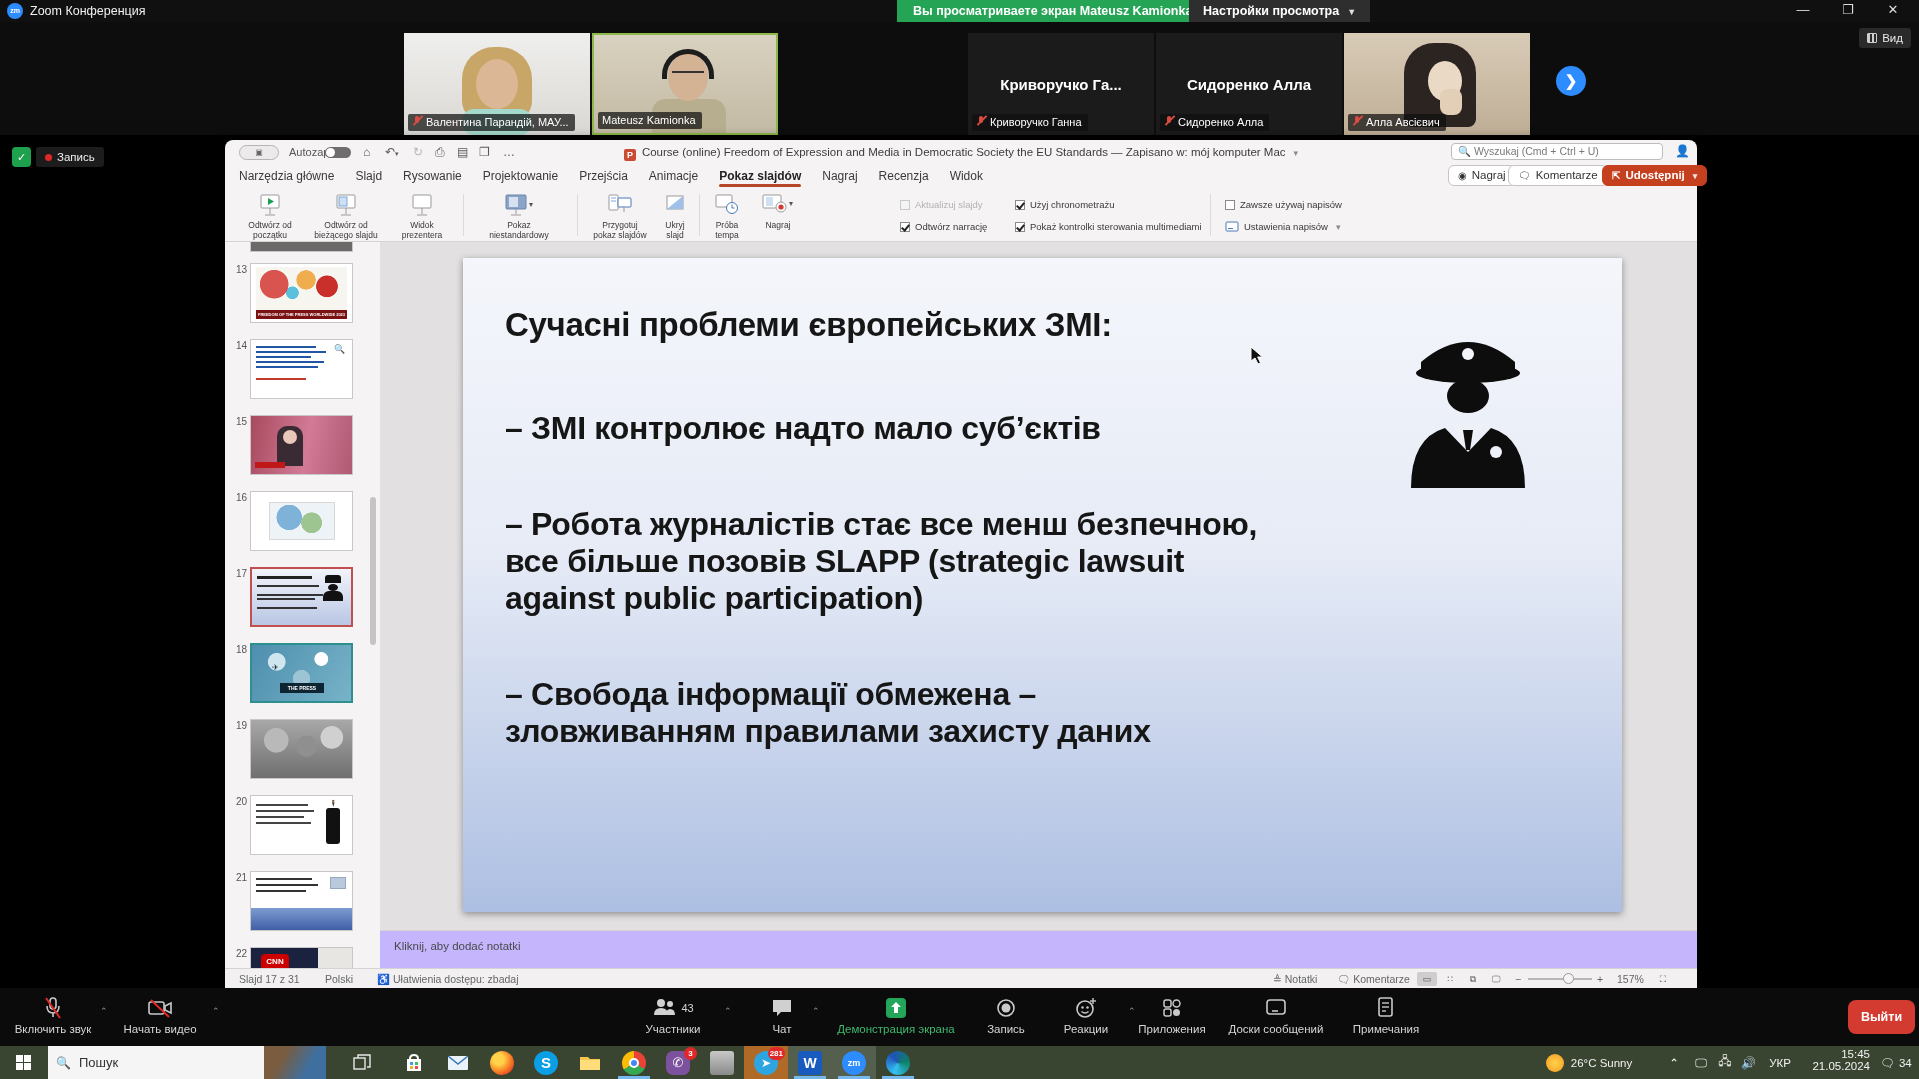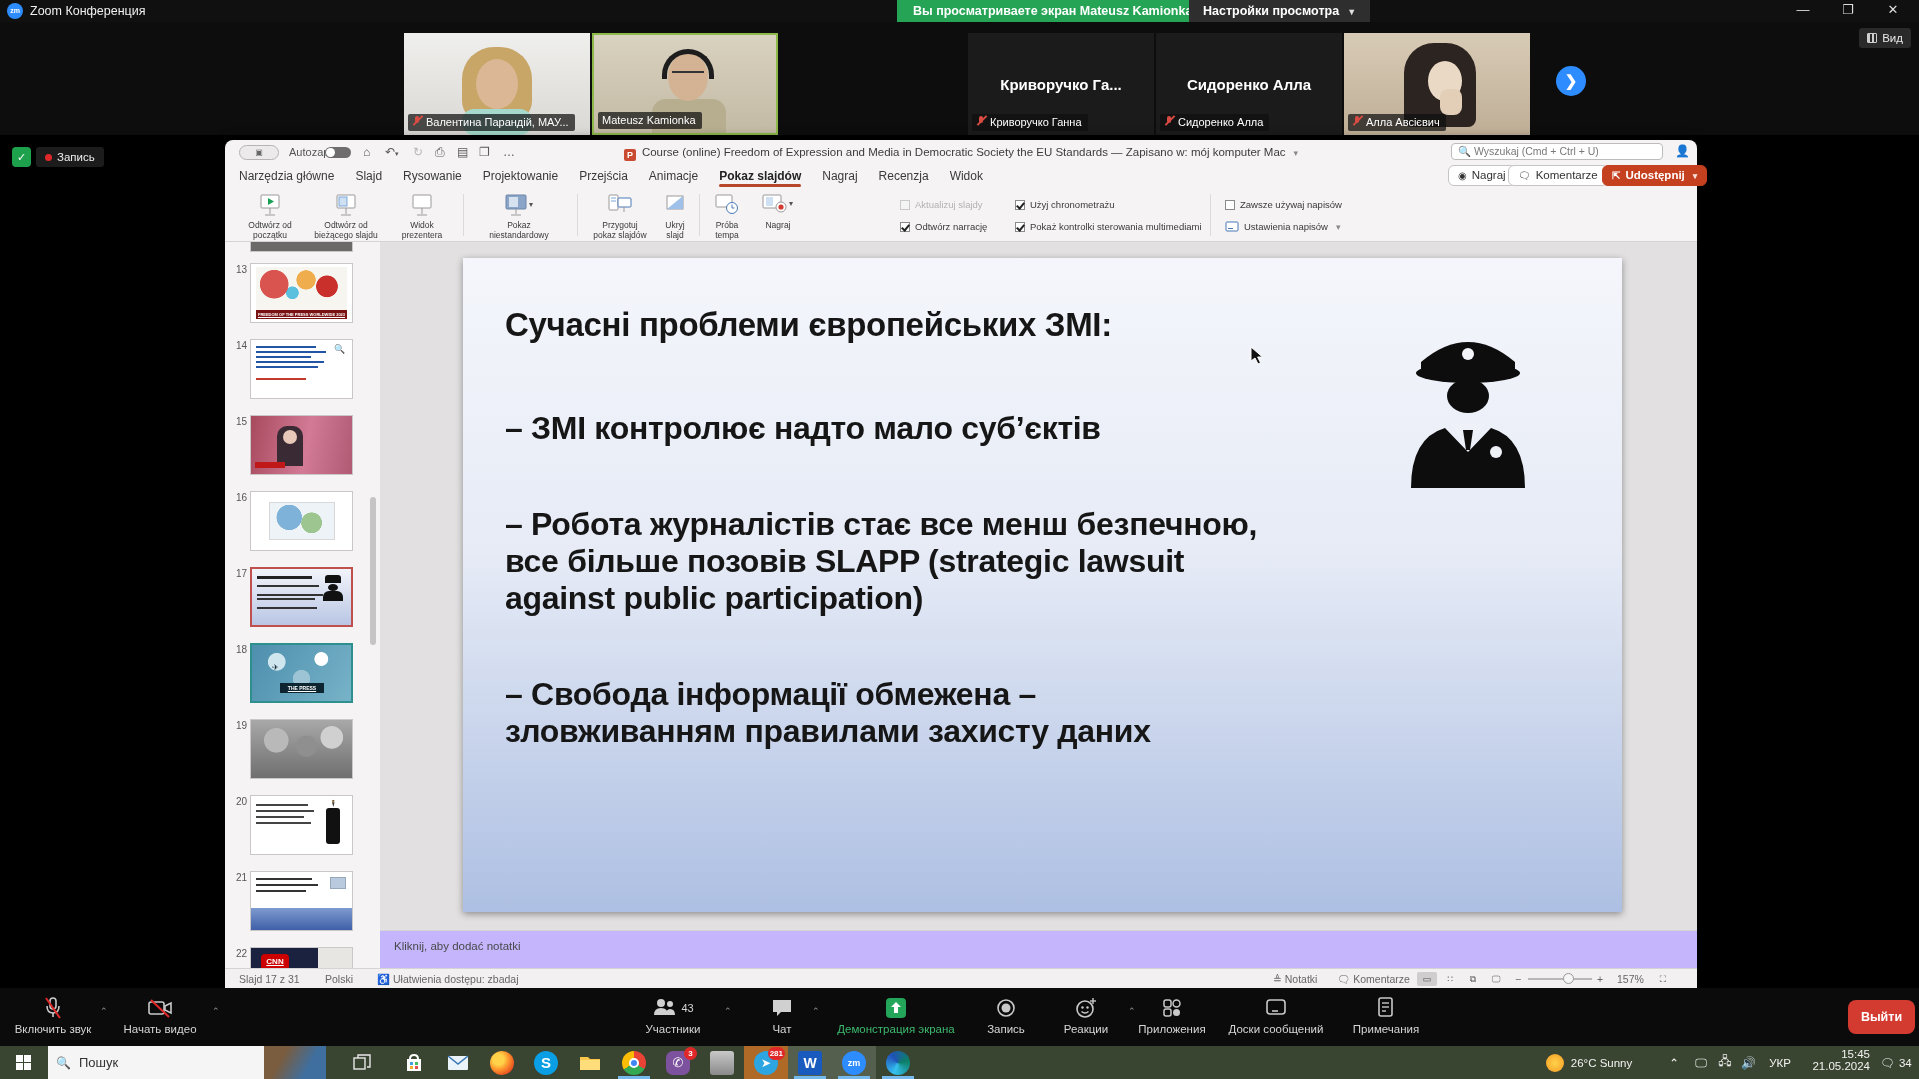--- a/index.html
+++ b/index.html
@@ -96,21 +96,21 @@
   .cb.checked::after{content:"";position:absolute;left:2px;top:0;width:3px;height:6px;border:solid #222;border-width:0 2px 2px 0;transform:rotate(40deg);}
   .cb.disabled{border-color:#c9c9c9;background:#f4f4f4;}
   .chk.disabled{color:#b3b1b2;}
 
   
   .panel{left:0;top:102px;width:155px;height:726px;background:#f5f3f4;overflow:hidden;}
   .thumb{left:25px;width:103px;height:60px;background:#fff;border:1px solid #c9c7c8;overflow:hidden;}
   .thumb.sel{border:2px solid #c0504d;}
   .tnum{left:8px;width:14px;text-align:right;font-size:10px;color:#555;}
   .pscroll{left:145px;top:255px;width:6px;height:148px;border-radius:3px;background:#c6c4c5;}
-  .tiny{position:absolute;font-weight:700;text-decoration:underline;}
+  .tiny{position:absolute;font-weight:700;}
 
   
   .mainarea{left:155px;top:102px;width:1317px;height:688px;background:#e2e0e1;}
   .slide{left:83px;top:16px;width:1159px;height:654px;background:linear-gradient(#f4f6fb 0%,#e6ebf6 45%,#adbfe2 100%);
          box-shadow:0 2px 7px rgba(0,0,0,.38);}
   .slide-text{font-weight:700;color:#161616;font-size:32px;line-height:37px;letter-spacing:-.3px;}
 
   .notesbar{left:155px;top:790px;width:1317px;height:38px;background:#c4b5fd;border-top:1px solid #d5d3d4;}
   .notes-ph{left:14px;top:9px;font-size:11.5px;color:#4a4a4a;}
   .statusbar{left:0;top:828px;width:100%;height:20px;background:#f2f0f1;border-top:1px solid #d5d3d4;font-size:10.5px;color:#666;}

